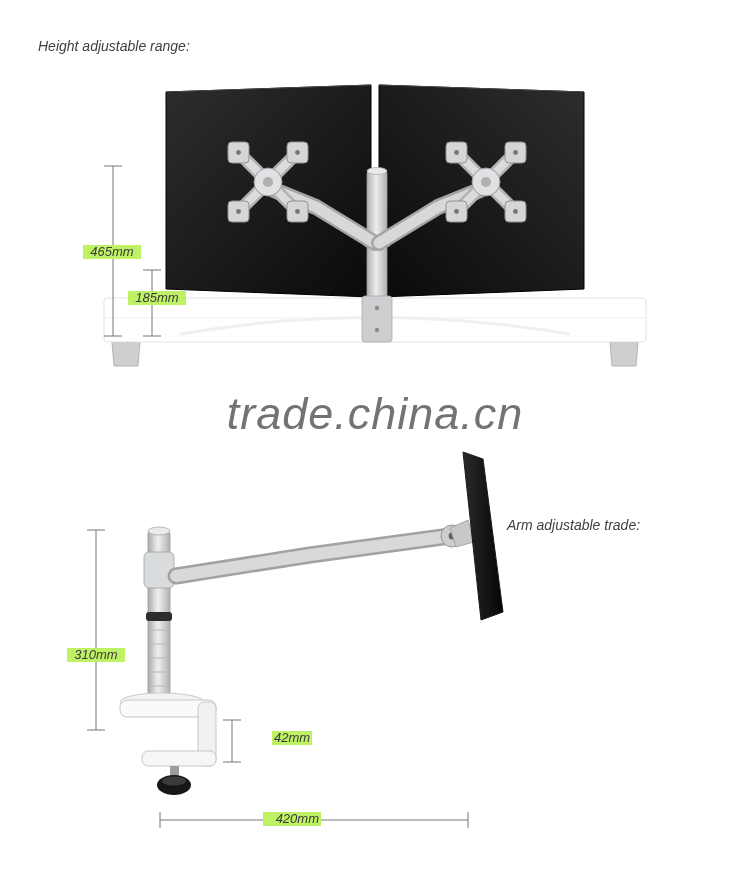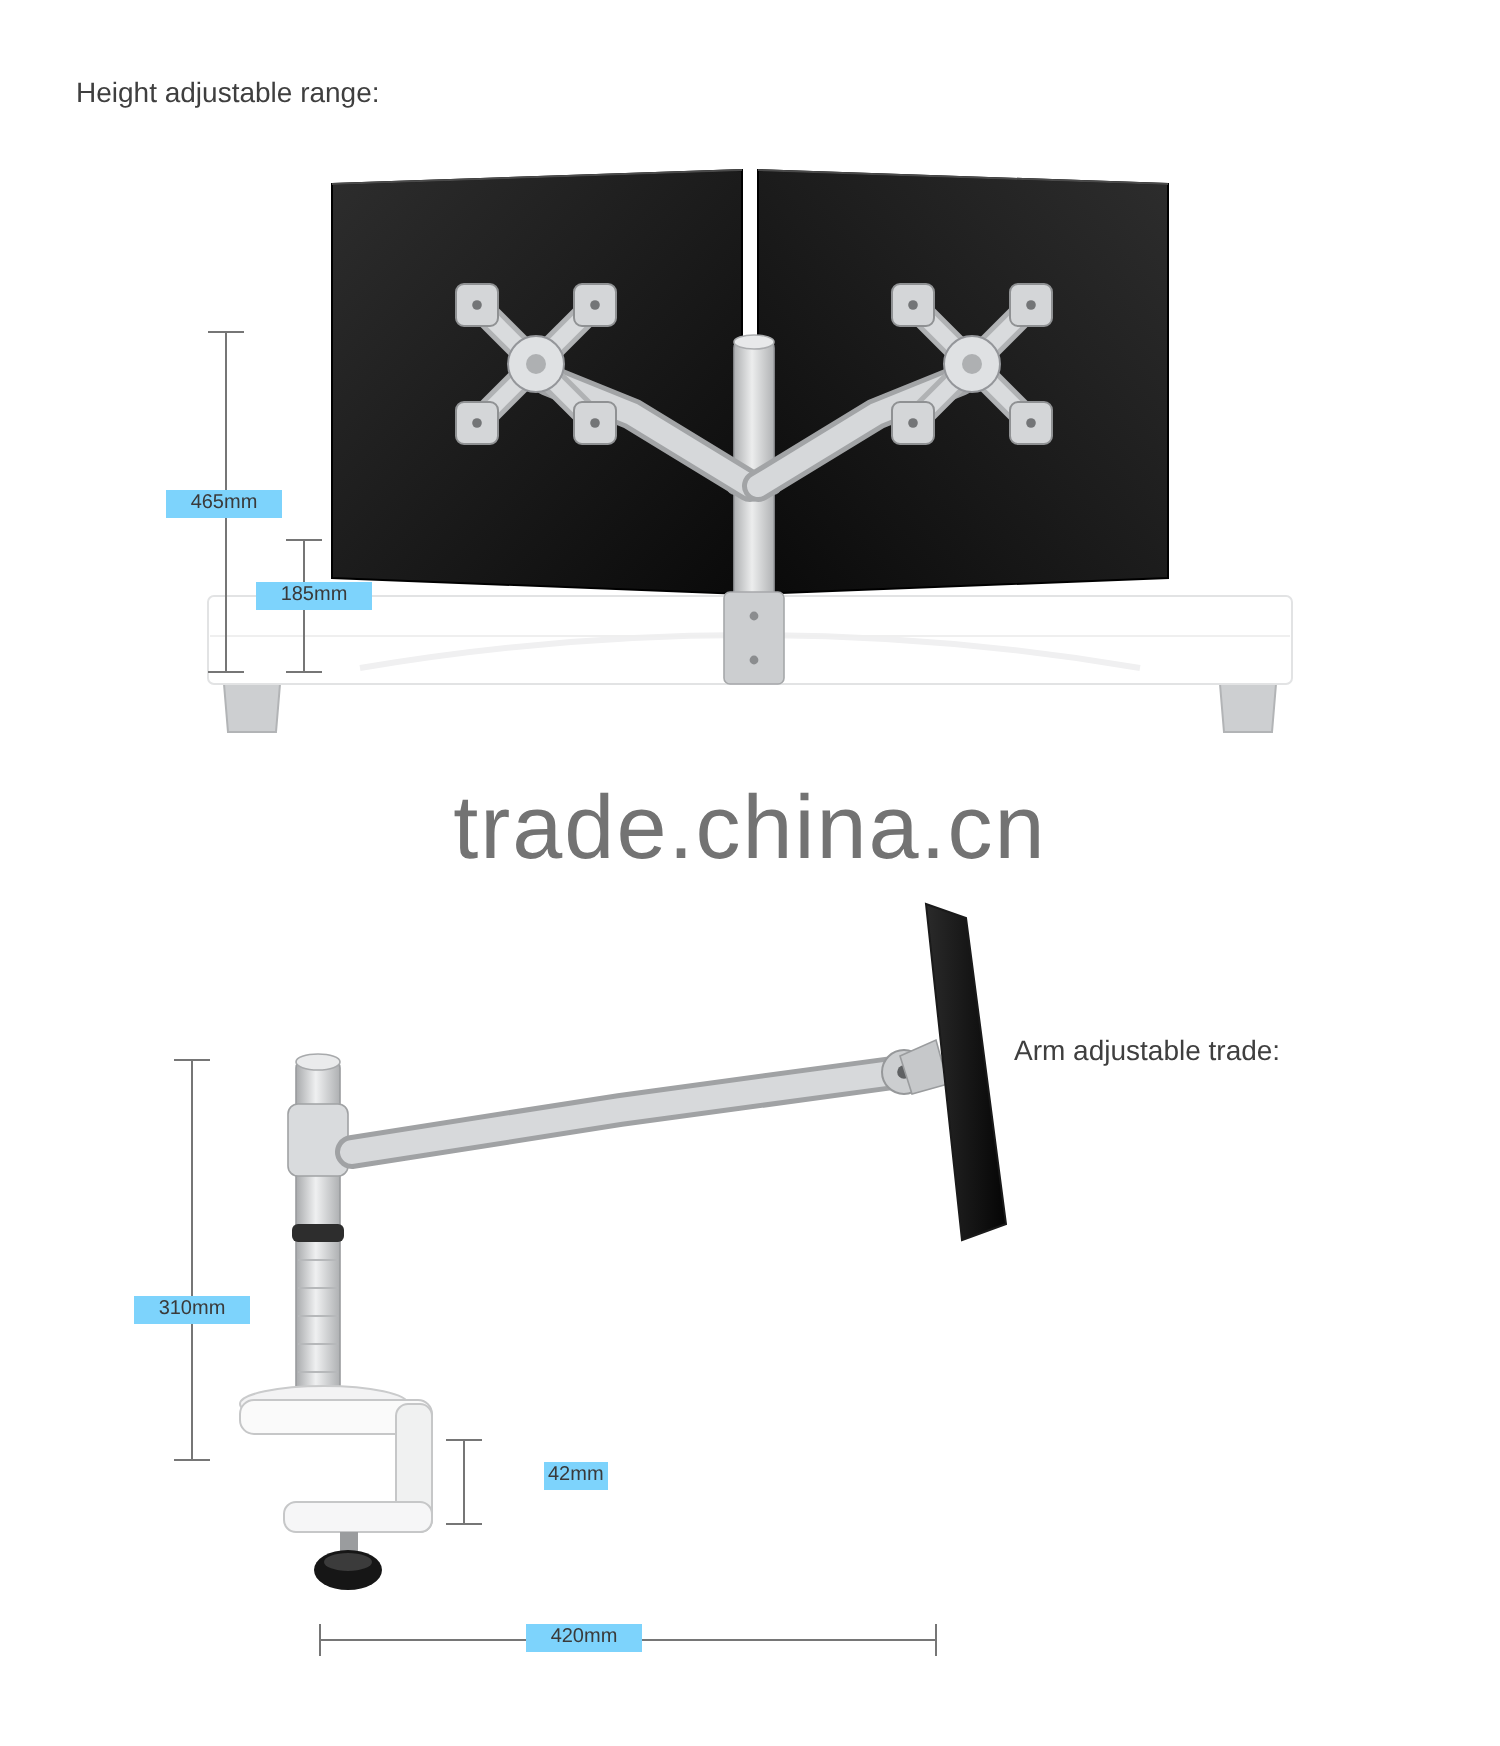--- a/index.html
+++ b/index.html
@@ -1,21 +1,21 @@
 <!DOCTYPE html>
 <html><head>
 <meta charset="utf-8">
 <style>
   * { margin:0; padding:0; box-sizing:border-box; }
   html,body { background:#ffffff; }
   body { font-family:"Liberation Sans", sans-serif; }
-  .canvas { position:relative; width:750px; height:873px; background:#ffffff; overflow:hidden; margin:0 auto; }
+  .canvas { position:relative; width:750px; height:873px; background:#ffffff; overflow:hidden; margin:0 auto;font-style:italic; }
   .abs { position:absolute; }
   .section-label { position:absolute; font-size:14px; color:#3f3f3f; white-space:nowrap; }
-  .dim-label { position:absolute; font-size:10px; color:#3a3a3a; background:#7dd3fc; text-align:center; padding:0 2px; white-space:nowrap; line-height:14px; }
+  .dim-label { position:absolute; font-size:13px; color:#3a3a3a; background:#bef264; text-align:center; padding:0 2px; white-space:nowrap; line-height:14px; }
   .watermark { position:absolute; left:140px; top:388px; width:470px; font-size:45px; color:#737373; text-align:center; letter-spacing:1px; white-space:nowrap; }
 </style>
 </head>
 <body>
 
 <div class="canvas">
 
   <div class="section-label" style="left:38px; top:38px;">Height adjustable range:</div>
 
   <svg class="abs" style="left:0; top:0;" width="750" height="460" viewBox="0 0 750 460">
@@ -182,15 +182,15 @@
       <line x1="160" y1="370" x2="468" y2="370"></line>
       <line x1="160" y1="362" x2="160" y2="378"></line>
       <line x1="468" y1="362" x2="468" y2="378"></line>
     </g>
   </svg>
 
   <div class="section-label" style="left:507px; top:517px;">Arm adjustable trade:</div>
 
   <div class="dim-label" style="left:67px; top:648px; width:58px;text-align:center;">310mm</div>
   <div class="dim-label" style="left:244px; top:731px;margin-left:28px;">42mm</div>
-  <div class="dim-label" style="left:263px; top:812px; width:58px;">420mm</div>
+  <div class="dim-label" style="left:263px; top:812px; width:58px;text-align:right;">420mm</div>
 
 </div>
 
 </body></html>

